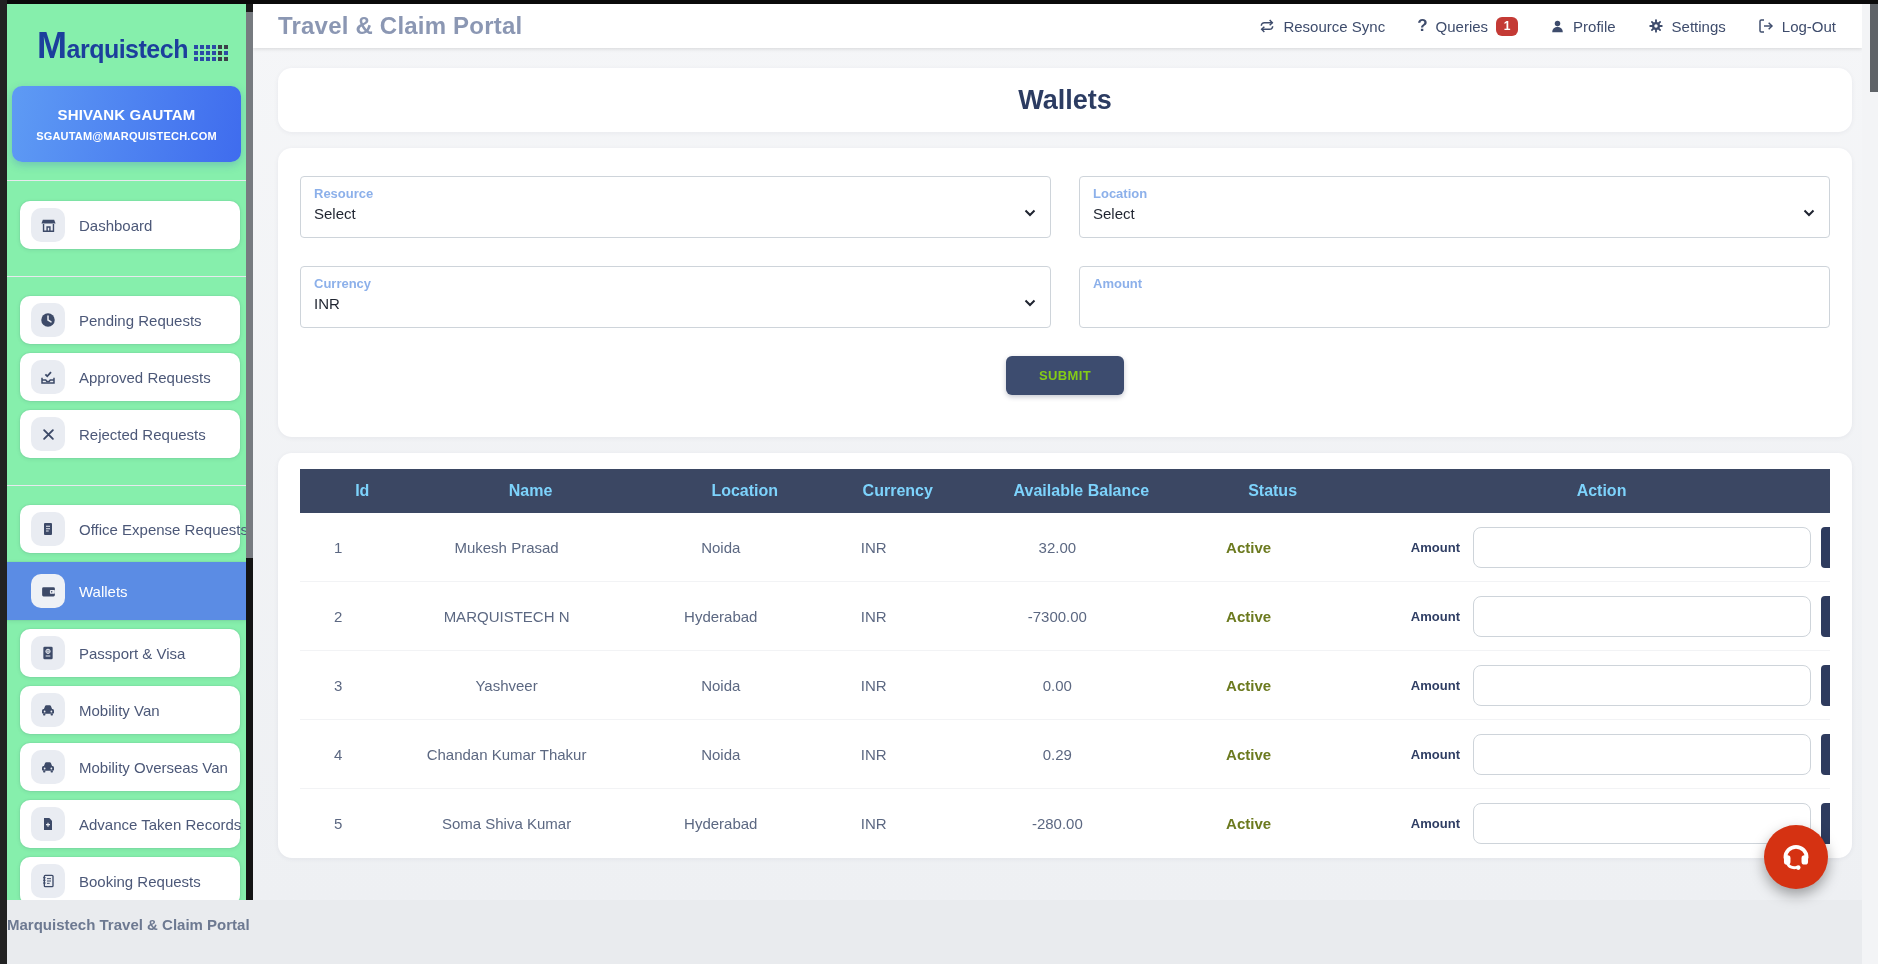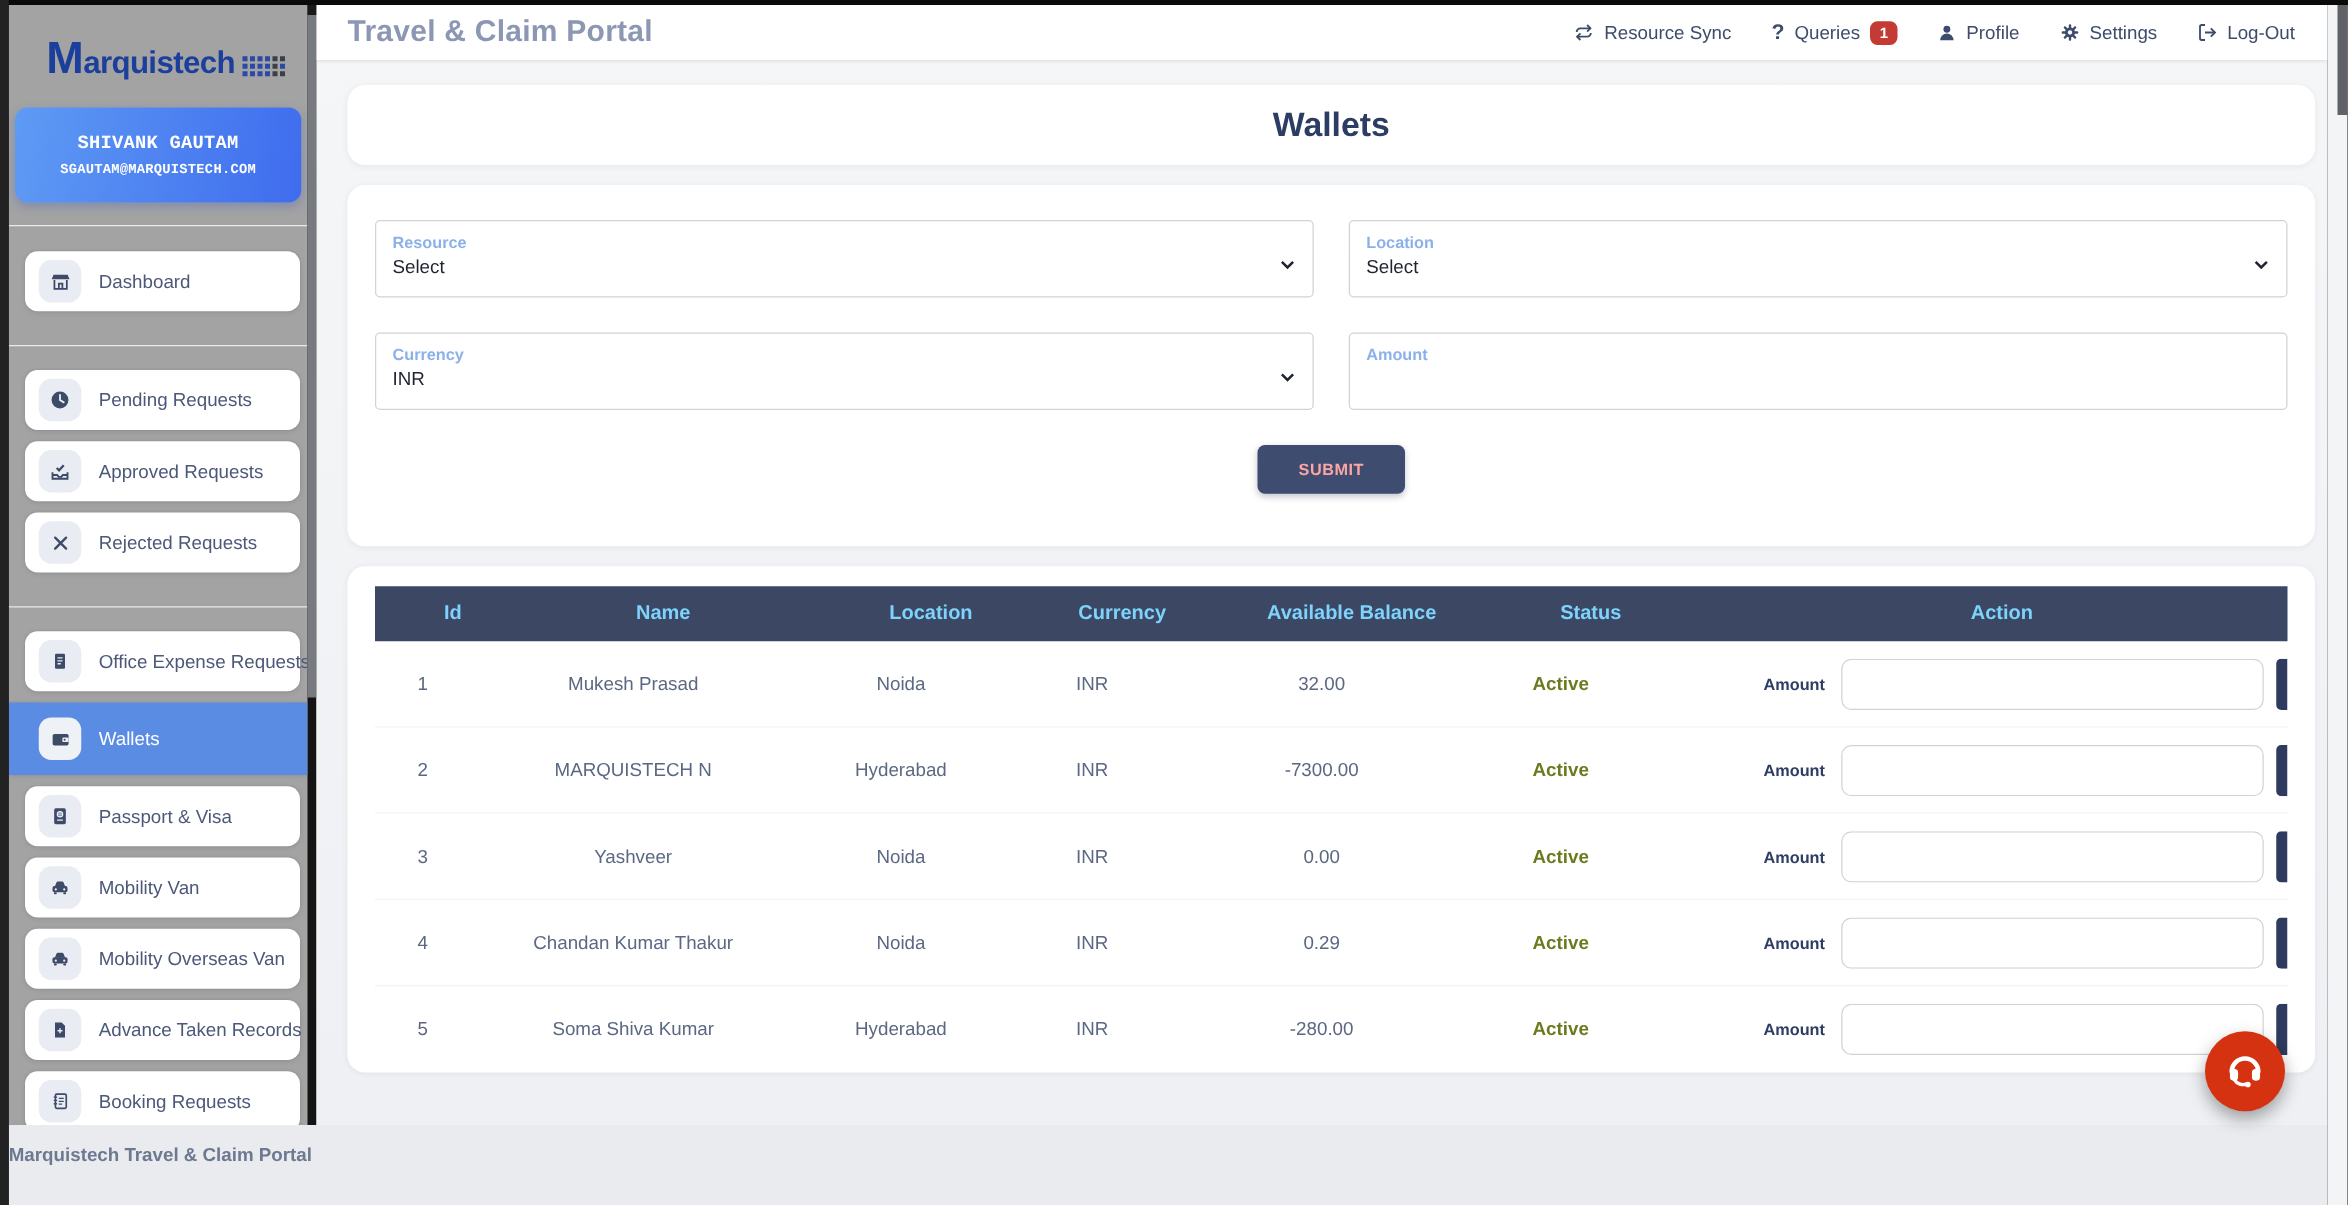--- a/index.html
+++ b/index.html
@@ -7,33 +7,32 @@
   body {
     font-family: "Liberation Sans", "DejaVu Sans", sans-serif;
     background:#141414;
     position:relative; overflow:hidden;
   }
   
   .edge-top { position:absolute; left:0; top:0; width:1878px; height:4px; background:#0a0a0a; z-index:50; }
   .edge-left { position:absolute; left:0; top:0; width:7px; height:964px; background:#222; z-index:50; }
 
   
-  .sidebar { position:absolute; left:7px; top:4px; width:239px; height:896px; background:#a3a3a3; overflow:hidden; z-index:5; }
+  .sidebar { position:absolute; left:7px; top:4px; width:239px; height:896px; background:#86efac; overflow:hidden; z-index:5; }
   .logo-row { padding:24px 0 0 30px; display:flex; align-items:flex-end; gap:6px; }
   .logo-text { display:inline-block; color:#1c3f9c; font-weight:bold; font-size:25px; letter-spacing:-0.5px; line-height:1; }
   .logo-text::first-letter { font-size:36px; }
   .logo-dots { display:grid; grid-template-columns:repeat(6,5px); grid-auto-rows:5px; gap:1px; margin-bottom:2px; }
   .logo-dots i { width:4px; height:4px; background:#2b4aa6; }
   .logo-dots i.dk { background:#3a3f4a; }
   .user-card {
     margin:22px 5px 0 5px; height:76px; border-radius:10px;
     background:linear-gradient(100deg,#5e9bf4 0%,#3f6cee 100%);
     color:#fff; display:flex; flex-direction:column; justify-content:center; align-items:center; gap:7px;
     box-shadow:0 3px 8px rgba(40,80,200,0.25);
-    font-family:Liberation Mono, monospace;
   }
   .user-name { font-size:15px; font-weight:bold; letter-spacing:0.2px; }
   .user-email { font-size:11px; font-weight:bold; letter-spacing:0.2px; }
   .side-div { border-top:1px solid #e7e9ee; margin:18px 0 0 0; }
   .nav { padding:20px 6px 0 13px; }
   .nav-item {
     display:flex; align-items:center; gap:14px; height:48px; margin-bottom:9px;
     background:#fff; border-radius:10px; padding-left:11px;
     box-shadow:0 1px 4px rgba(30,40,70,0.10), 0 0 0 1px rgba(30,40,70,0.03);
     cursor:pointer;
@@ -77,21 +76,21 @@
   .field {
     position:relative; border:1px solid #ced4da; border-radius:4px; height:62px;
     padding:9px 14px 0 13px; background:#fff;
   }
   .field .f-label { display:block; font-size:13px; font-weight:bold; color:#8cb0ea; margin-bottom:4px; }
   .field .f-value { font-size:15px; color:#1f2430; }
   .field .chev { position:absolute; right:14px; top:26px; }
   .f-input { width:95%; border:none; outline:none; font-size:15px; color:#1f2430; font-family:inherit; background:transparent; }
   .submit-row { display:flex; justify-content:center; margin-top:28px; }
   .submit-btn {
-    background:#3d4c6f; color:#fca5a5; border:none; border-radius:6px;
+    background:#3d4c6f; color:#84cc16; border:none; border-radius:6px;
     width:118px; height:39px; font-size:13px; font-weight:bold; letter-spacing:0.4px;
     font-family:inherit; cursor:pointer; box-shadow:0 2px 5px rgba(30,40,70,0.25);
   }
 
   .table-card { padding:16px 22px 0 22px; }
   .tbl { width:100%; }
   .tbl-head { display:flex; background:#3b4763; height:44px; align-items:center; }
   .tbl-head .th { color:#7dd3fc; font-size:16px; font-weight:bold; text-align:center;padding-left:48px; }
   .tbl-row { display:flex; align-items:center; height:69px; border-bottom:1px solid #f2f3f5; }
   .tbl-row:last-child { border-bottom:none; }

